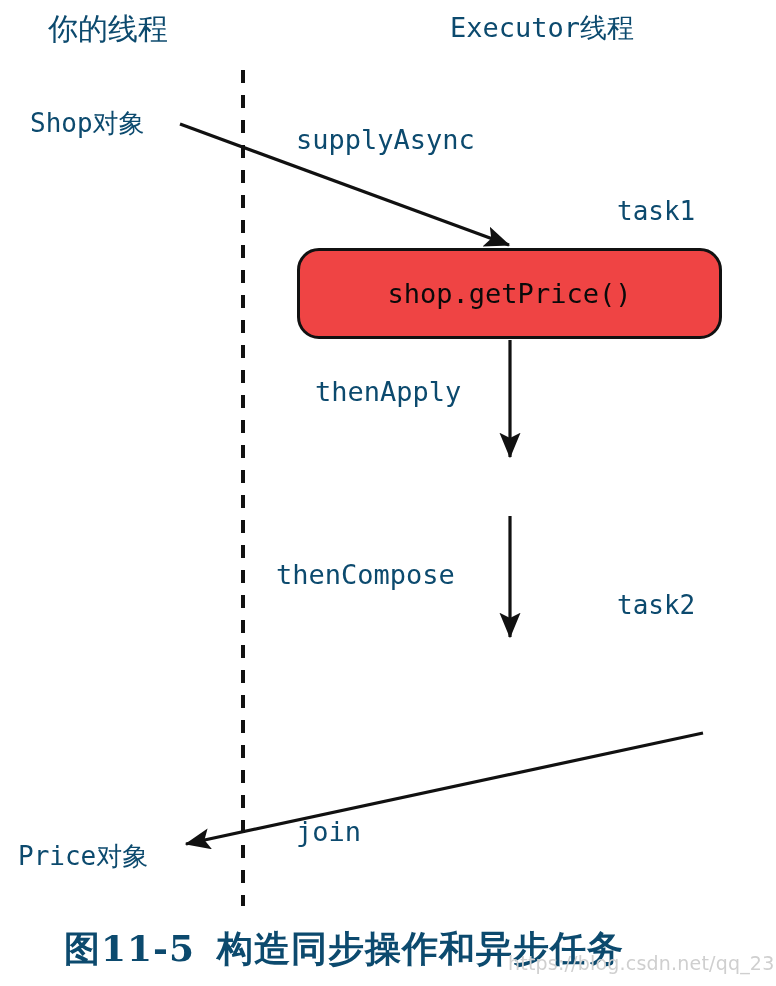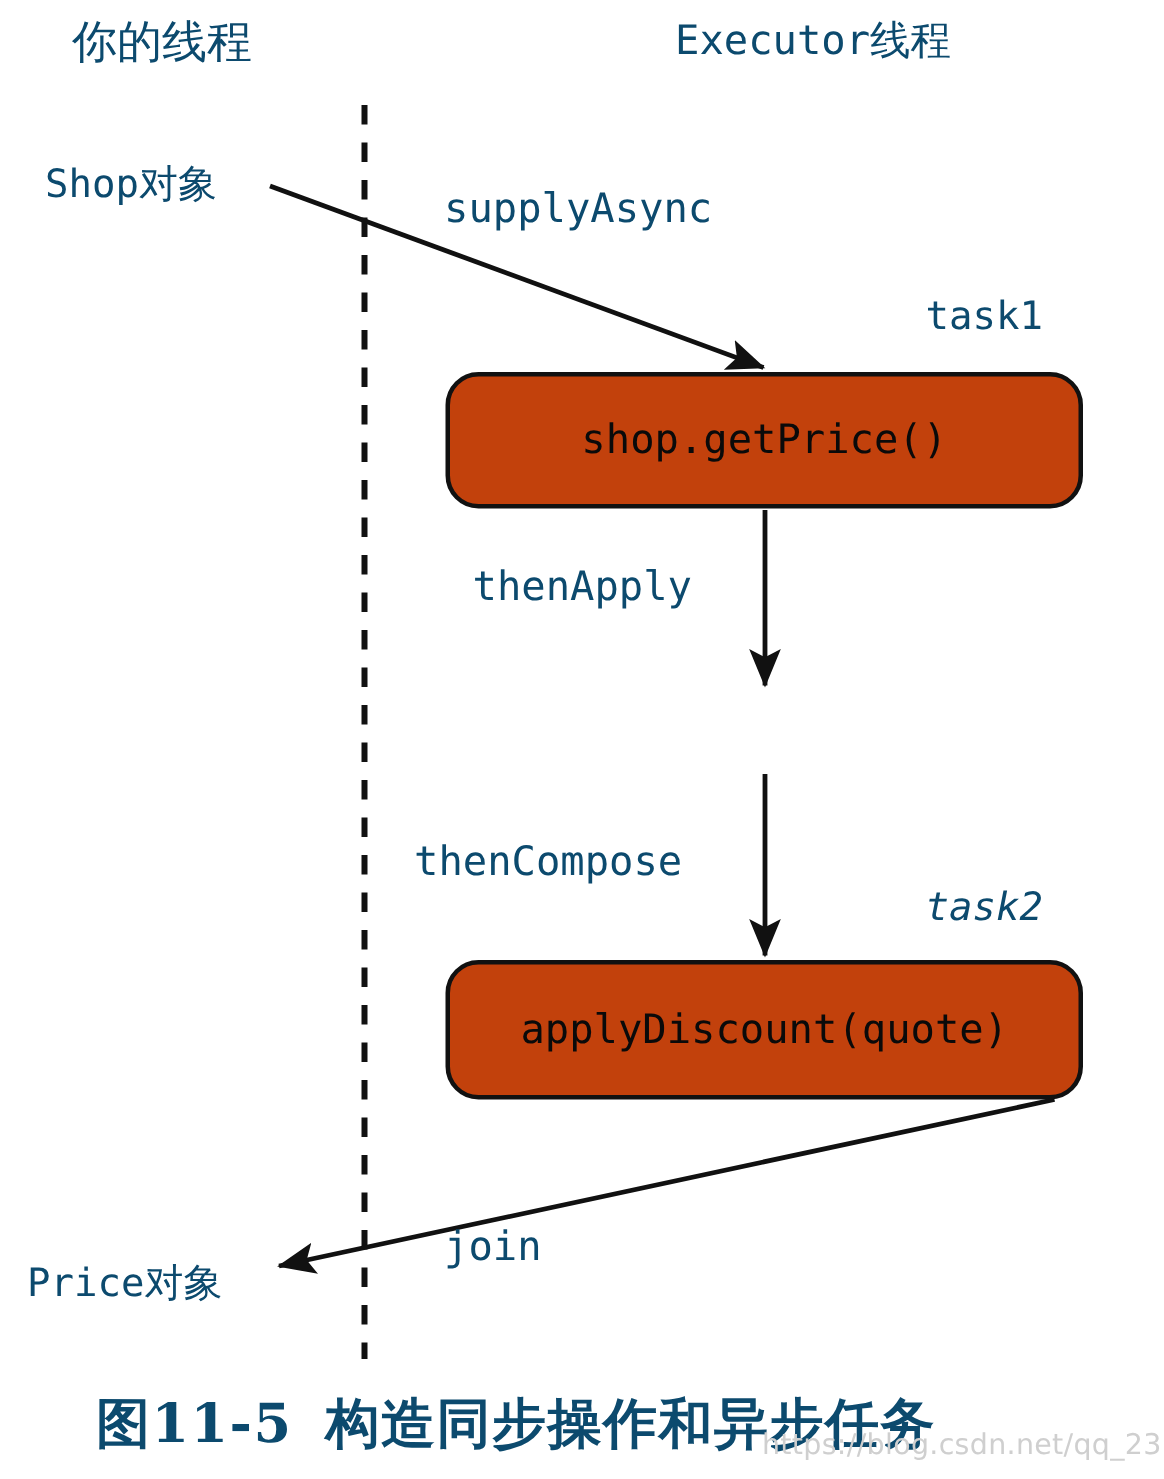--- a/index.html
+++ b/index.html
@@ -85,40 +85,39 @@
   
   #lbl-task1 {
     left: 617px;
     top: 198px;
     font-size: 26px;
   }
   #lbl-task2 {
     left: 617px;
     top: 592px;
     font-size: 26px;
-    font-style: italic;
   }
 
   
   #value-newquote {
     left: 355px;
     top: 471px;
     font-size: 27px;
   }
 
   
   .task-box {
     position: absolute;
     left: 297px;
     width: 425px;
     height: 91px;
     box-sizing: border-box;
     border: 3px solid #111111;
     border-radius: 22px;
-    background: #c2410c;
+    background: #ef4444;
     display: flex;
     align-items: center;
     justify-content: center;
   }
   .task-box .task-label {
     font-size: 27px;
     color: #0a0a0a;
     white-space: nowrap;
   }
   #task-box-1 { top: 248px; }
@@ -204,23 +203,20 @@
   <div class="abs mono" id="lbl-join">join</div>
 
   <div class="abs mono" id="lbl-task1">task1</div>
 
   <div class="abs mono" id="lbl-task2">task2</div>
 
   <div class="task-box" id="task-box-1">
     <span class="mono task-label">shop.getPrice()</span>
   </div>
 
-  <div class="task-box" id="task-box-2">
-    <span class="mono task-label">applyDiscount(quote)</span>
-  </div>
 
 
   <div id="caption">
     <span>图11-5</span><span class="cap-gap"></span><span>构造同步操作和异步任务</span>
   </div>
 
   <div id="watermark">https://blog.csdn.net/qq_23176155</div>
 
 </div>
 

